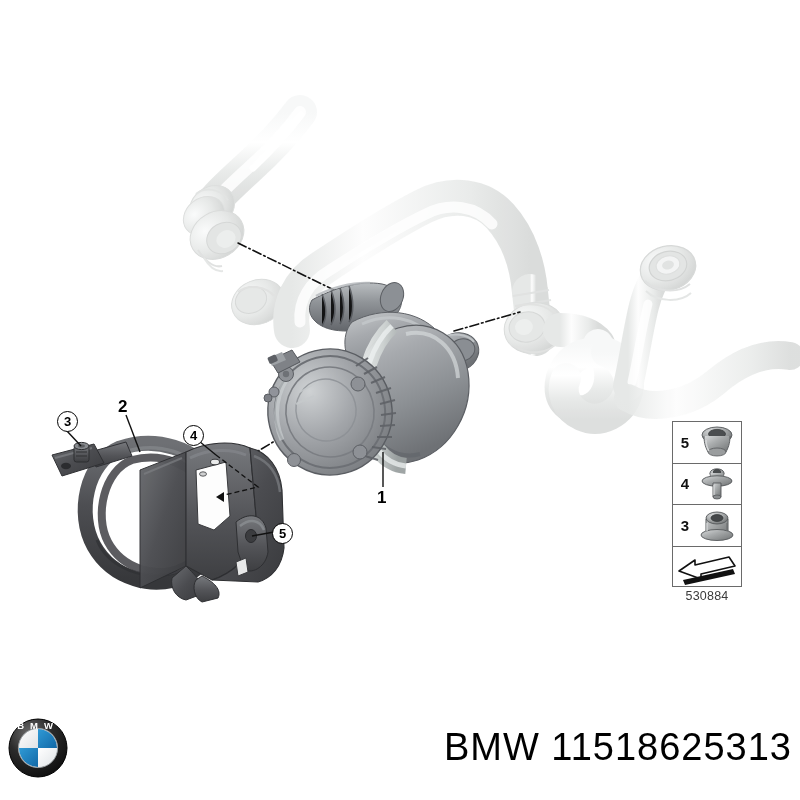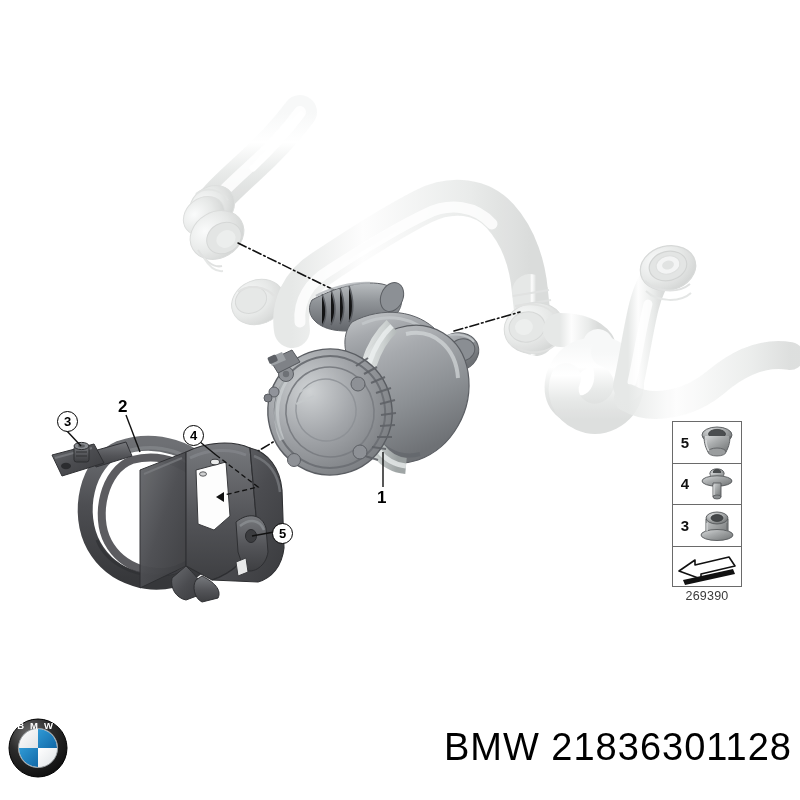--- a/index.html
+++ b/index.html
@@ -392,21 +392,21 @@
     <div class="legend-cell">
       <div class="legend-art" style="flex:1;">
         <svg viewBox="0 0 68 40" width="68" height="40" style="display:block;margin:2px auto 0;">
           <path d="M6,22 L22,11 L22,16 L56,8 L62,17 L28,25 L28,30 Z" fill="#ffffff" stroke="#111" stroke-width="1.6" stroke-linejoin="round"></path>
           <path d="M10,31 L60,20 L62,25 L12,36 Z" fill="#111"></path>
         </svg>
       </div>
     </div>
   </div>
 
-  <div id="legend-code">269390</div>
+  <div id="legend-code">530884</div>
 
   <svg id="bmw-logo" viewBox="0 0 60 60">
     <defs>
       <radialGradient id="ringG" cx="35%" cy="25%" r="85%">
         <stop offset="0%" stop-color="#6b6b6b"></stop>
         <stop offset="45%" stop-color="#2b2b2b"></stop>
         <stop offset="100%" stop-color="#0b0b0b"></stop>
       </radialGradient>
       <linearGradient id="blueG" x1="0" y1="0" x2="1" y2="1">
         <stop offset="0%" stop-color="#2f9ad6"></stop>
@@ -428,15 +428,15 @@
       <rect x="11" y="30" width="19" height="19" fill="url(#blueG)"></rect>
       <rect x="30" y="30" width="19" height="19" fill="url(#whiteG)"></rect>
     </g>
     <circle cx="30" cy="30" r="19.6" fill="none" stroke="#9aa0a4" stroke-width="1"></circle>
     <circle cx="30" cy="30" r="29" fill="none" stroke="#000" stroke-width="1"></circle>
     <g fill="#ffffff" font-family="'Liberation Sans','DejaVu Sans',sans-serif" font-size="9.5" font-weight="bold">
       <text x="30" y="10.5" text-anchor="middle" style="letter-spacing:6px;">BMW</text>
     </g>
   </svg>
 
-  <div id="footer-code">BMW 21836301128</div>
+  <div id="footer-code">BMW 11518625313</div>
 
 </div>
 
 </body></html>

